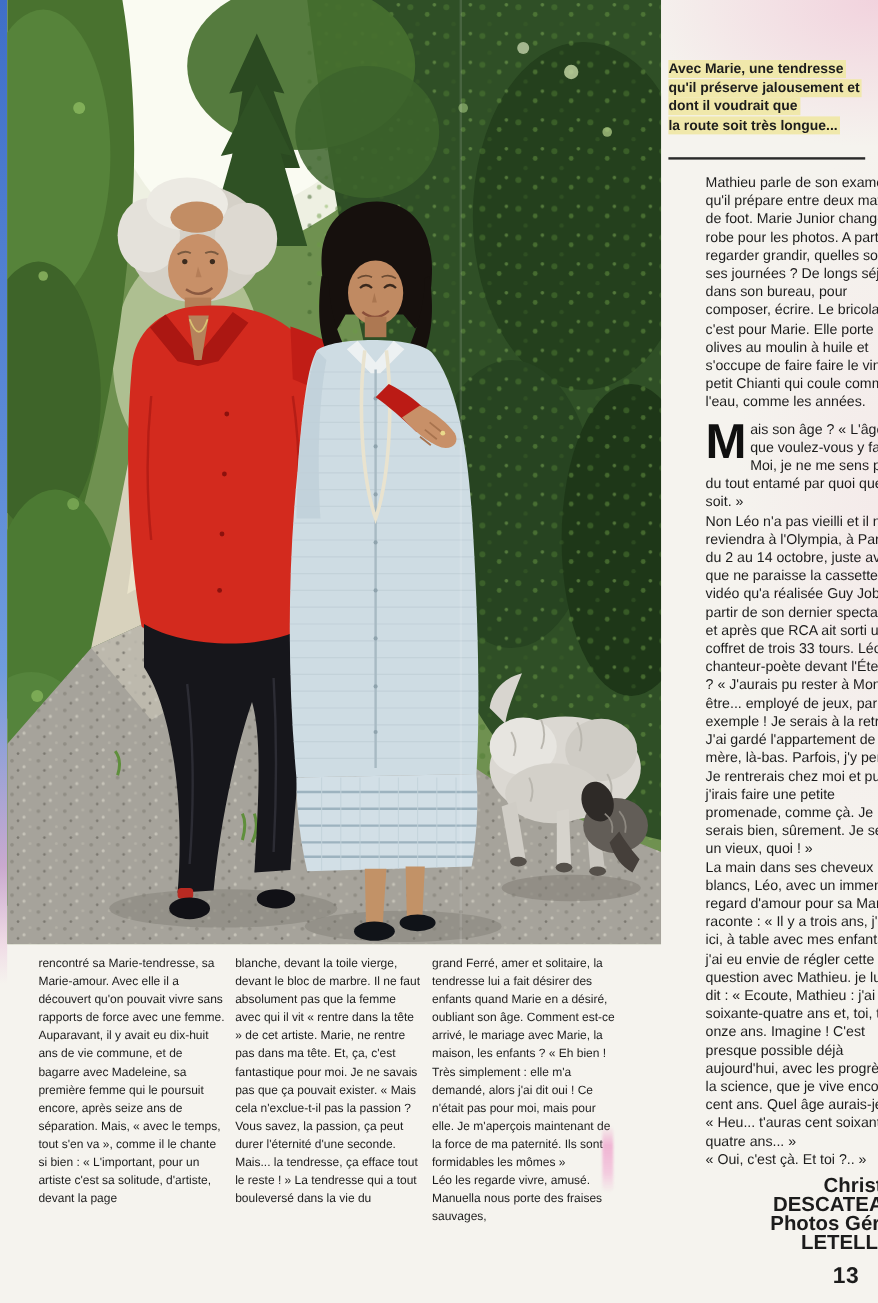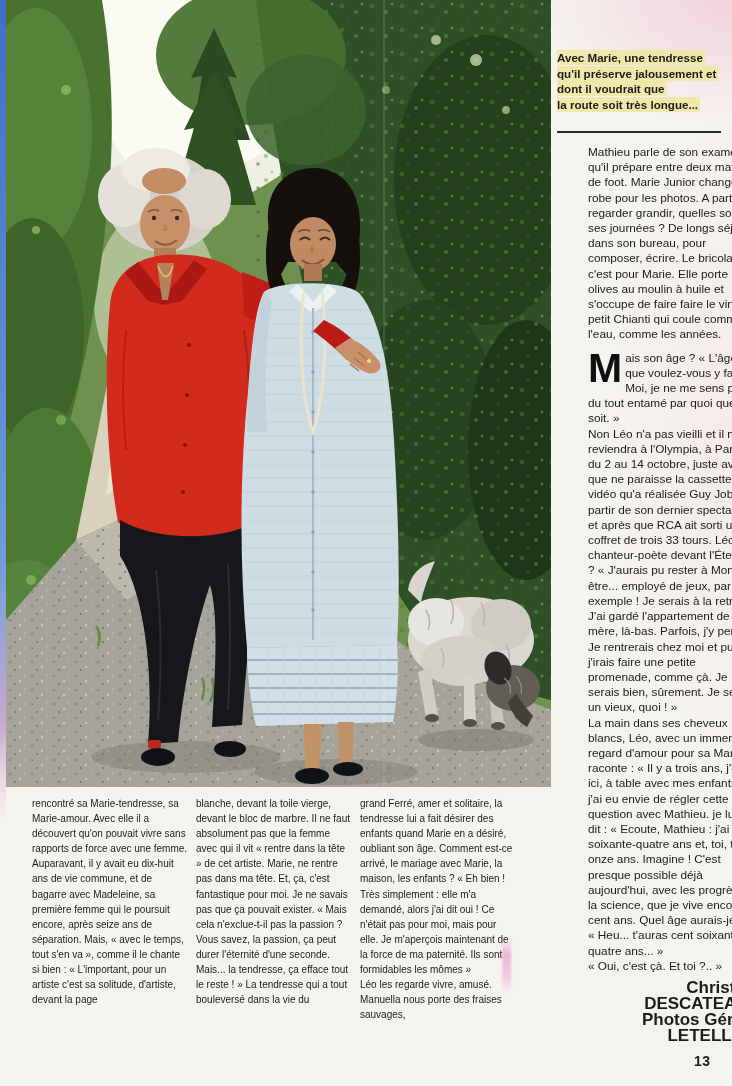--- a/index.html
+++ b/index.html
@@ -58,21 +58,21 @@
     position:absolute;top:796px;width:157px;
     font-size:10px;line-height:15.1px;
   }
   .bcol p{margin:0;white-space:pre-line;}
   .bcol.c1{left:32px;}
   .bcol.c2{left:196px;}
   .bcol.c3{left:360px;}
 
   .page-number{
     position:absolute;left:694px;top:1053px;
-    font-size:14px;font-weight:bold;letter-spacing:.5px;
+    font-size:19px;font-weight:bold;letter-spacing:.5px;
   }
 
   
   .pink-streak{
     position:absolute;left:502px;top:938px;width:9px;height:56px;
     background:linear-gradient(180deg,rgba(236,130,190,0) 0%,rgba(236,130,190,.55) 30%,rgba(242,164,208,.5) 70%,rgba(236,130,190,0) 100%);
     border-radius:4px;filter:blur(1px);
   }
 </style>
 </head>

